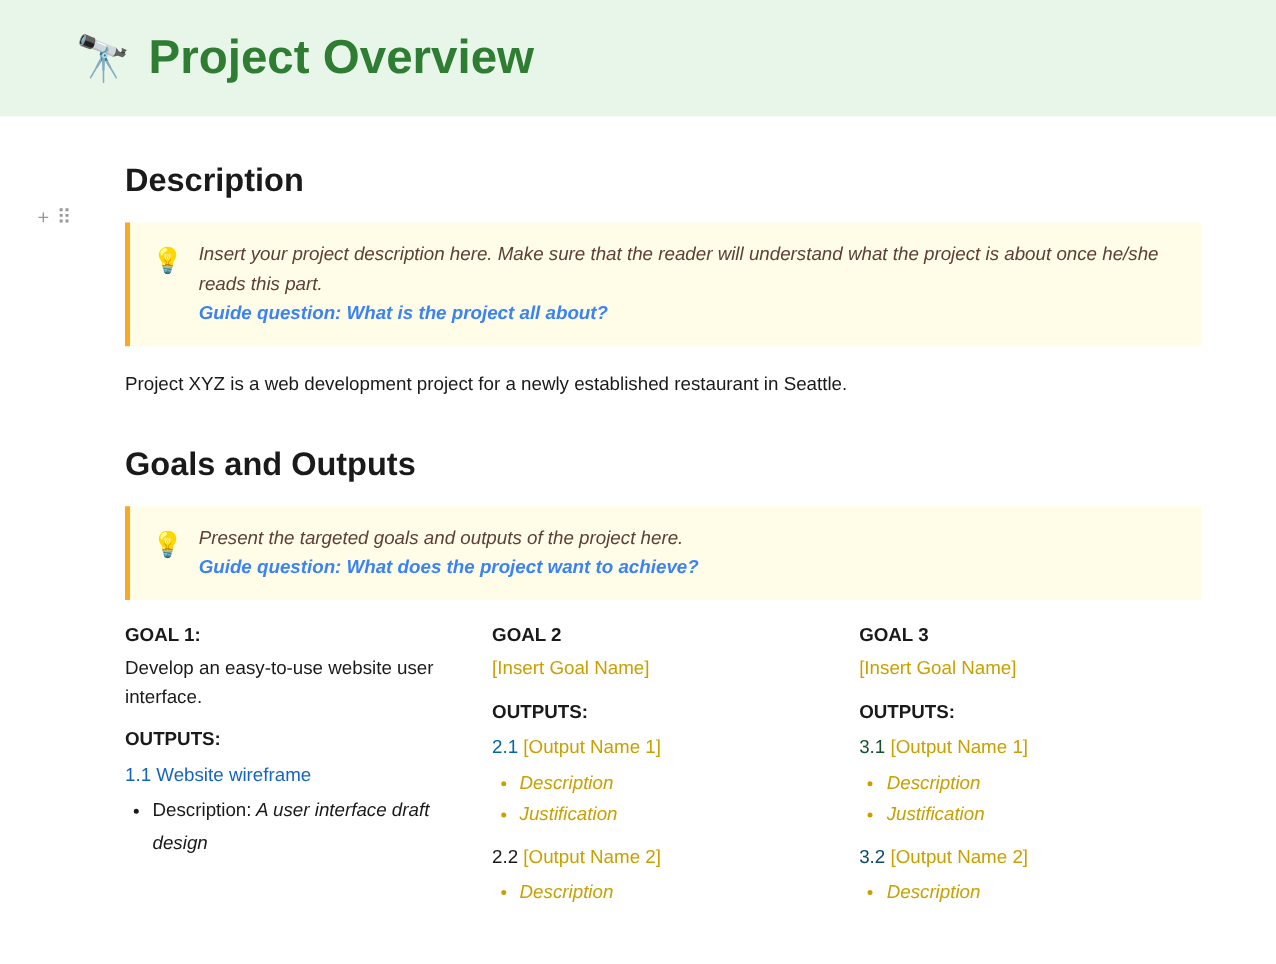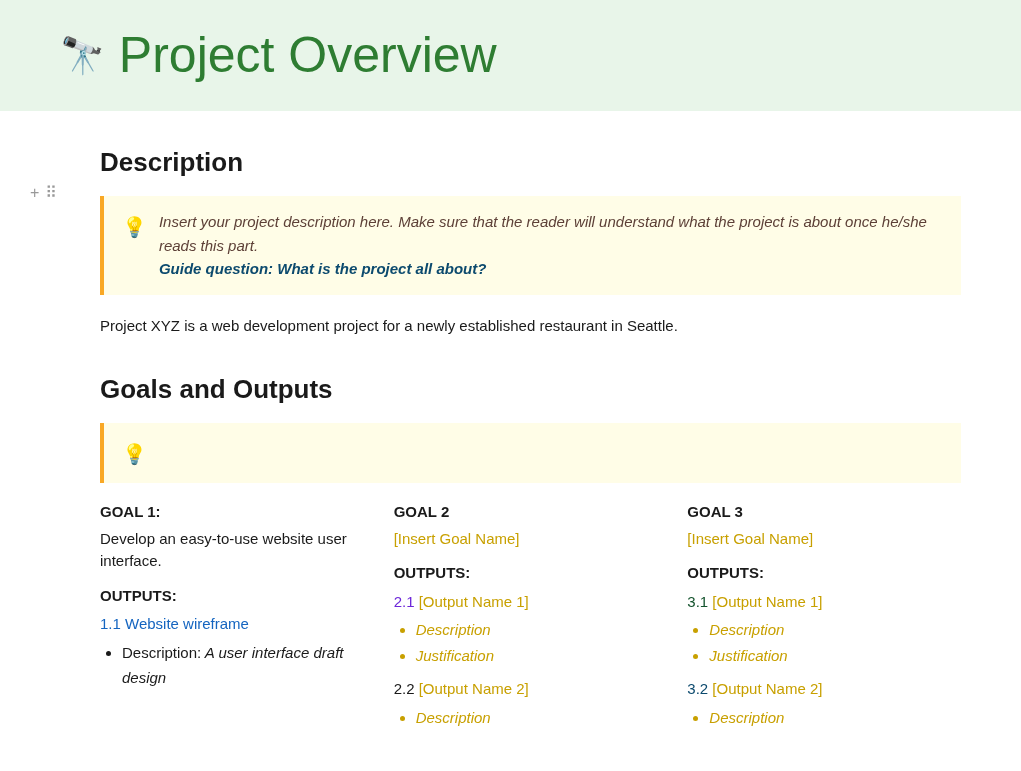--- a/index.html
+++ b/index.html
@@ -22,22 +22,22 @@
       display: flex;
       align-items: center;
       gap: 14px;
       margin-bottom: 0;
     }
     .telescope-icon {
       font-size: 36px;
       line-height: 1;
     }
     .project-title {
-      font-size: 50px;
-      font-weight: 400;
+      font-size: 38px;
+      font-weight: 700;
       color: #2e7d32;
     }
     
     .content {
       padding: 0 60px 0 100px;
       position: relative;
     }
     
     .side-controls {
       position: absolute;
@@ -79,21 +79,21 @@
     }
     .hint-text {
       font-style: italic;
       color: #5d4037;
       font-size: 15px;
       line-height: 1.6;
     }
     .hint-guide {
       font-style: italic;
       font-weight: 700;
-      color: #0c4a6e;
+      color: #3b82f6;
     }
     
     .description-text {
       font-size: 15px;
       color: #1a1a1a;
       margin-bottom: 2px;
       line-height: 1.7;
     }
     
     .goals-grid {
@@ -190,38 +190,42 @@
     </div>
 
     <p class="description-text">
       <span>Project XYZ is a web development project for a newly established restaurant in Seattle.</span>
     </p>
 
     <h2 class="section-heading">Goals and Outputs</h2>
 
     <div class="hint-box">
       <span class="hint-icon">💡</span>
+      <div>
+        <span class="hint-text">Present the targeted goals and outputs of the project here.</span><br>
+        <span class="hint-guide">Guide question: What does the project want to achieve?</span>
+      </div>
     </div>
 
     <div class="goals-grid" id="goals-grid">
 
     <div class="goal-col">
           <div class="goal-title">GOAL 1:</div>
           <div class="goal-name-real">Develop an easy-to-use website user interface.</div>
           <div class="outputs-label">OUTPUTS:</div>
           <div class="output-item-title"><span style="color:#1565c0;">1.1 Website wireframe</span></div>
           <ul class="output-list">
             <li class="real-item" style="color: rgb(26, 26, 26);"><span class="label" style="font-weight:400; font-style:normal;">Description:</span><span class="value" style="font-style:italic;"> A user interface draft design</span></li>
           </ul>
         </div>
         <div class="goal-col">
           <div class="goal-title">GOAL 2</div>
           <div class="goal-name-placeholder">[Insert Goal Name]</div>
           <div class="outputs-label">OUTPUTS:</div>
-          <div class="output-item-title"><span style="color:#6d28d9;">2.1 </span><span class="output-item-title-placeholder">[Output Name 1]</span></div>
+          <div class="output-item-title"><span style="color:#0369a1;">2.1 </span><span class="output-item-title-placeholder">[Output Name 1]</span></div>
           <ul class="output-list">
             <li class="placeholder-item" style="font-style: italic; color: rgb(200, 160, 0);">Description</li>
             <li class="placeholder-item" style="font-style: italic; color: rgb(200, 160, 0);">Justification</li>
           </ul>
           <div class="output-item-title"><span style="color:#1a1a1a;">2.2 </span><span class="output-item-title-placeholder">[Output Name 2]</span></div>
           <ul class="output-list">
             <li class="placeholder-item" style="font-style: italic; color: rgb(200, 160, 0);">Description</li>
           </ul>
         </div>
         <div class="goal-col">

